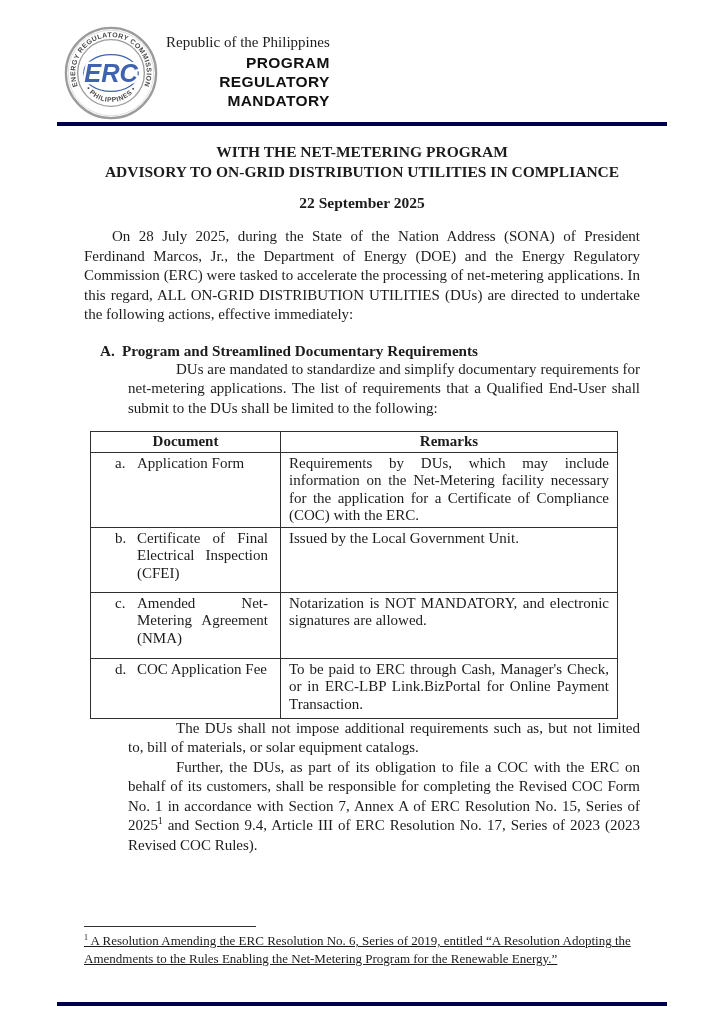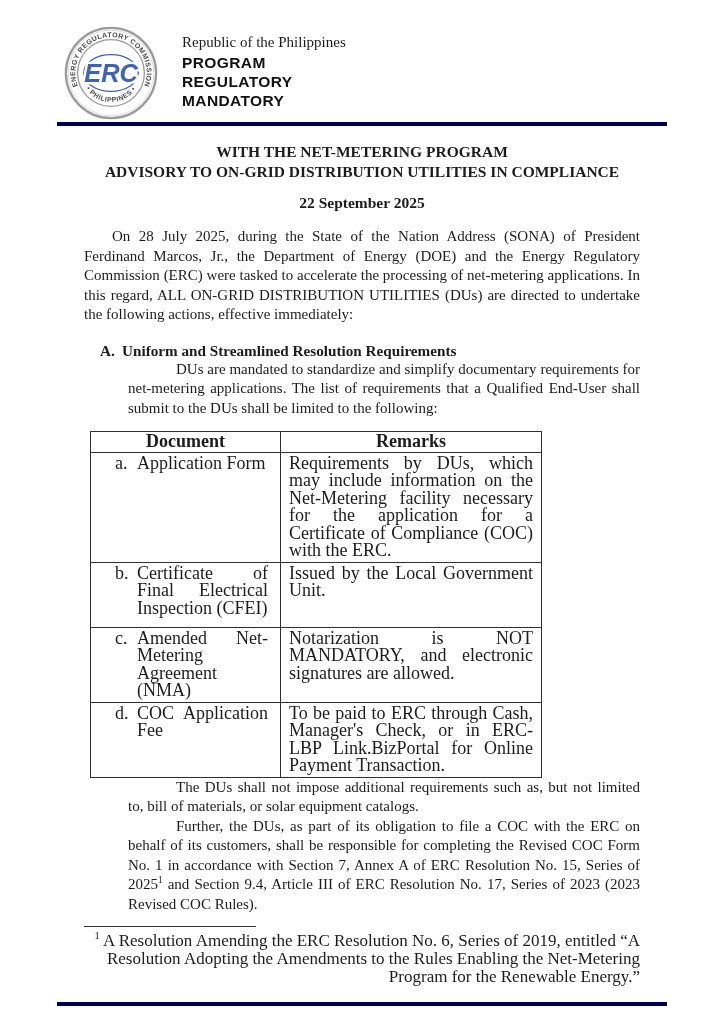--- a/index.html
+++ b/index.html
@@ -6,21 +6,21 @@
   html,body { background:#e8e8e8; }
   .page {
     width:724px; height:1024px; margin:0 auto; background:#ffffff;
     position:relative; overflow:hidden;
     font-family:"Liberation Serif", serif; font-size:15px; color:#1c1c1c;
   }
   
   .header { display:flex; align-items:flex-start; padding:26px 0 0 64px; }
   .seal { width:94px; height:94px; flex:none; }
   .seal svg { width:94px; height:94px; display:block; }
-  .htext { margin-left:24px; padding-top:8px; }
+  .htext { margin-left:8px; padding-top:8px;text-align:right; }
   .republic { font-size:15px; color:#1c1c1c; margin-bottom:2px; }
   .org {
     font-family:"Liberation Sans", sans-serif; font-weight:bold;
     font-size:15.5px; line-height:19px; letter-spacing:0.4px; color:#111;
   }
   .rule {
     height:4px; background:#2323d0;
     border-top:2px solid #00004d; border-bottom:2px solid #00004d;
   }
   .rule-top { margin:0 57px; position:relative; top:2px; }
@@ -33,37 +33,37 @@
   }
   .title span { display:block; }
   .date { margin-top:13px; text-align:center; font-weight:bold; font-size:15.5px; }
   .para { text-align:justify; line-height:19.5px; }
   .indent1 { margin-top:15px; text-indent:28px; }
   .sec-head { margin-top:17px; margin-left:16px; display:flex; font-weight:bold; font-size:15.2px; }
   .sec-mk { width:22px; flex:none; }
   .para.sub { margin-left:44px; text-indent:48px; }
   
   .req-table {
-    margin:13px 0 0 6px; width:452px; border-collapse:collapse;
-    table-layout:fixed; font-size:18px; line-height:17.5px;
+    margin:13px 0 0 6px; width:528px; border-collapse:collapse;
+    table-layout:fixed; font-size:15px; line-height:17.5px;
   }
   .req-table th, .req-table td { border:1.5px solid #2f2f2f; vertical-align:top; }
   .req-table th { font-weight:bold; text-align:center; height:19px; padding:1px 4px; }
   .col-doc { width:190px; }
   .doc-cell { padding:2px 12px 2px 24px; }
   .doc-flex { display:flex; }
   .doc-mk { width:22px; flex:none; }
   .doc-tx { flex:1; text-align:justify; }
   .rem-cell { padding:2px 8px; text-align:justify; }
   .h-a { height:70px; } .h-b { height:65px; } .h-c { height:66px; } .h-d { height:60px; }
   sup { font-size:62%; vertical-align:super; line-height:0; }
   
   .footnote { position:absolute; left:84px; right:84px; top:926px; }
   .fn-rule { width:172px; border-top:1.5px solid #333; margin-bottom:5px; }
-  .fn-text { font-size:17px; line-height:18px; text-align:right; }
+  .fn-text { font-size:13px; line-height:18px; text-align:left;text-decoration:underline; }
 </style>
 </head>
 <body>
 
 <div class="page">
 
   <div class="header">
     <div class="seal">
       <svg viewBox="0 0 100 100" xmlns="http://www.w3.org/2000/svg">
         <circle cx="50" cy="50" r="48" fill="#ffffff" stroke="#9b9b9b" stroke-width="2.4"></circle>
@@ -98,21 +98,21 @@
       <span>WITH THE NET-METERING PROGRAM</span>
       <span>ADVISORY TO ON-GRID DISTRIBUTION UTILITIES IN COMPLIANCE</span>
     </div>
 
     <div class="date">22 September 2025</div>
 
     <p class="para indent1">On 28 July 2025, during the State of the Nation Address (SONA) of President Ferdinand Marcos, Jr., the Department of Energy (DOE) and the Energy Regulatory Commission (ERC) were tasked to accelerate the processing of net-metering applications. In this regard, ALL ON-GRID DISTRIBUTION UTILITIES (DUs) are directed to undertake the following actions, effective immediately:</p>
 
     <div class="sec-head">
       <span class="sec-mk">A.</span>
-      <span class="sec-tx">Uniform and Streamlined Resolution Requirements</span>
+      <span class="sec-tx">Program and Streamlined Documentary Requirements</span>
     </div>
 
     <p class="para sub">DUs are mandated to standardize and simplify documentary requirements for net-metering applications. The list of requirements that a Qualified End-User shall submit to the DUs shall be limited to the following:</p>
 
     <table class="req-table">
       <colgroup>
           <col class="col-doc">
           <col>
         </colgroup>
       <tbody>

